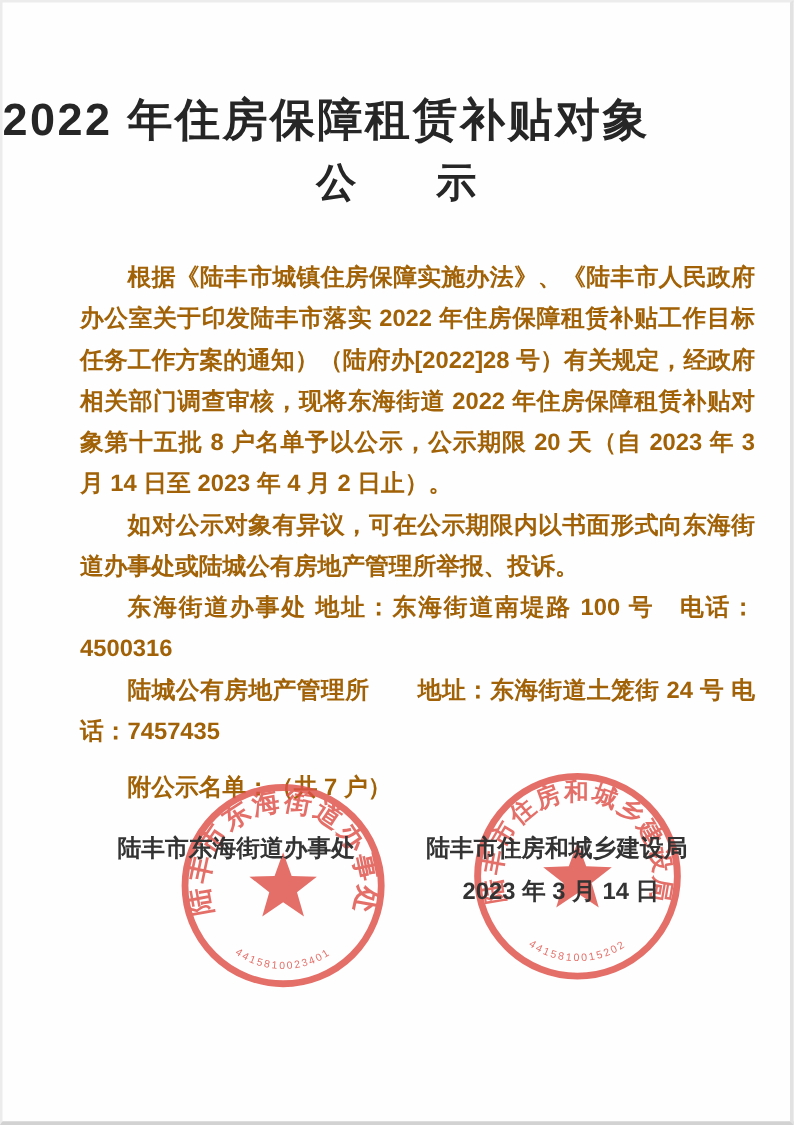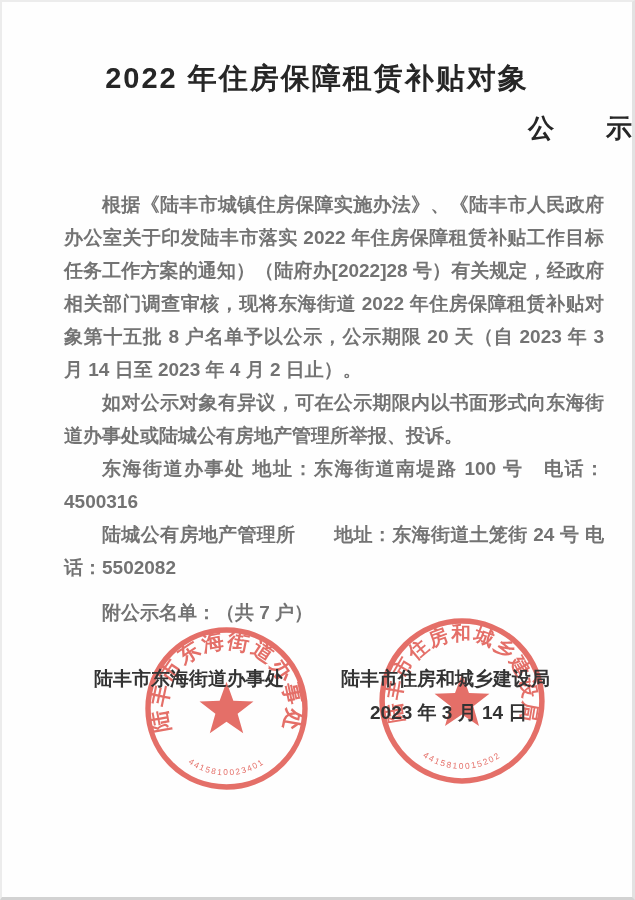--- a/index.html
+++ b/index.html
@@ -15,43 +15,42 @@
     background: #fefefe;
     border-top: 2px solid #ececec;
     border-left: 2px solid #ececec;
     border-right: 3px solid #e2e2e2;
     border-bottom: 3px solid #d2d2d2;
     overflow: hidden;
     font-family: "Liberation Sans", "DejaVu Sans", sans-serif;
     color: #2e2e2e;
   }
   .doc-title {
-    margin: 58px 0 0 0;
-    text-align: center;
-    font-size: 29px;
+    margin: 76px 0 0 0;
+    font-size: 36px;
     line-height: 36px;
     font-weight: 700;
     letter-spacing: 2px;
     color: #262626;
   }
   .doc-subtitle {
     margin: 14px 0 0 0;
-    text-align: right;
-    font-size: 26px;
+    text-align: center;
+    font-size: 32px;
     line-height: 36px;
     font-weight: 700;
     color: #262626;
   }
   .doc-body {
     margin: 42px 28px 0 62px;
     font-size: 19px;
     line-height: 33px;
     text-align: justify;
     font-weight: 600;
-    color: #737373;
+    color: #a16207;
   }
   .para {
     margin: 0;
     text-indent: 2em;
   }
   .para.attach {
     margin-top: 12px;
   }
   .sig-text {
     position: absolute;
@@ -100,21 +99,21 @@
 
 <div class="page">
 
   <h1 class="doc-title">2022 年住房保障租赁补贴对象</h1>
   <h2 class="doc-subtitle">公　　示</h2>
 
   <div class="doc-body">
     <p class="para">根据《陆丰市城镇住房保障实施办法》、《陆丰市人民政府办公室关于印发陆丰市落实 2022 年住房保障租赁补贴工作目标任务工作方案的通知）（陆府办[2022]28 号）有关规定，经政府相关部门调查审核，现将东海街道 2022 年住房保障租赁补贴对象第十五批 8 户名单予以公示，公示期限 20 天（自 2023 年 3 月 14 日至 2023 年 4 月 2 日止）。</p>
     <p class="para">如对公示对象有异议，可在公示期限内以书面形式向东海街道办事处或陆城公有房地产管理所举报、投诉。</p>
     <p class="para">东海街道办事处 地址：东海街道南堤路 100 号　电话：4500316</p>
-    <p class="para">陆城公有房地产管理所　　地址：东海街道土笼街 24 号 电话：5502082</p>
+    <p class="para">陆城公有房地产管理所　　地址：东海街道土笼街 24 号 电话：7457435</p>
     <p class="para attach">附公示名单：（共 7 户）</p>
   </div>
 
   <svg class="seal seal-left" viewBox="0 0 200 200">
     <defs>
       <path id="sealTopL" d="M 34.8,130.4 A 72,72 0 1 1 165.2,130.4"></path>
       <path id="sealBotL" d="M 51.9,163.9 A 80,80 0 0 0 148.1,163.9"></path>
     </defs>
     <circle class="seal-ring" cx="100" cy="100" r="94"></circle>
     <text class="seal-arc-text"><textPath href="#sealTopL" startOffset="50%">陆丰市东海街道办事处</textPath></text>

